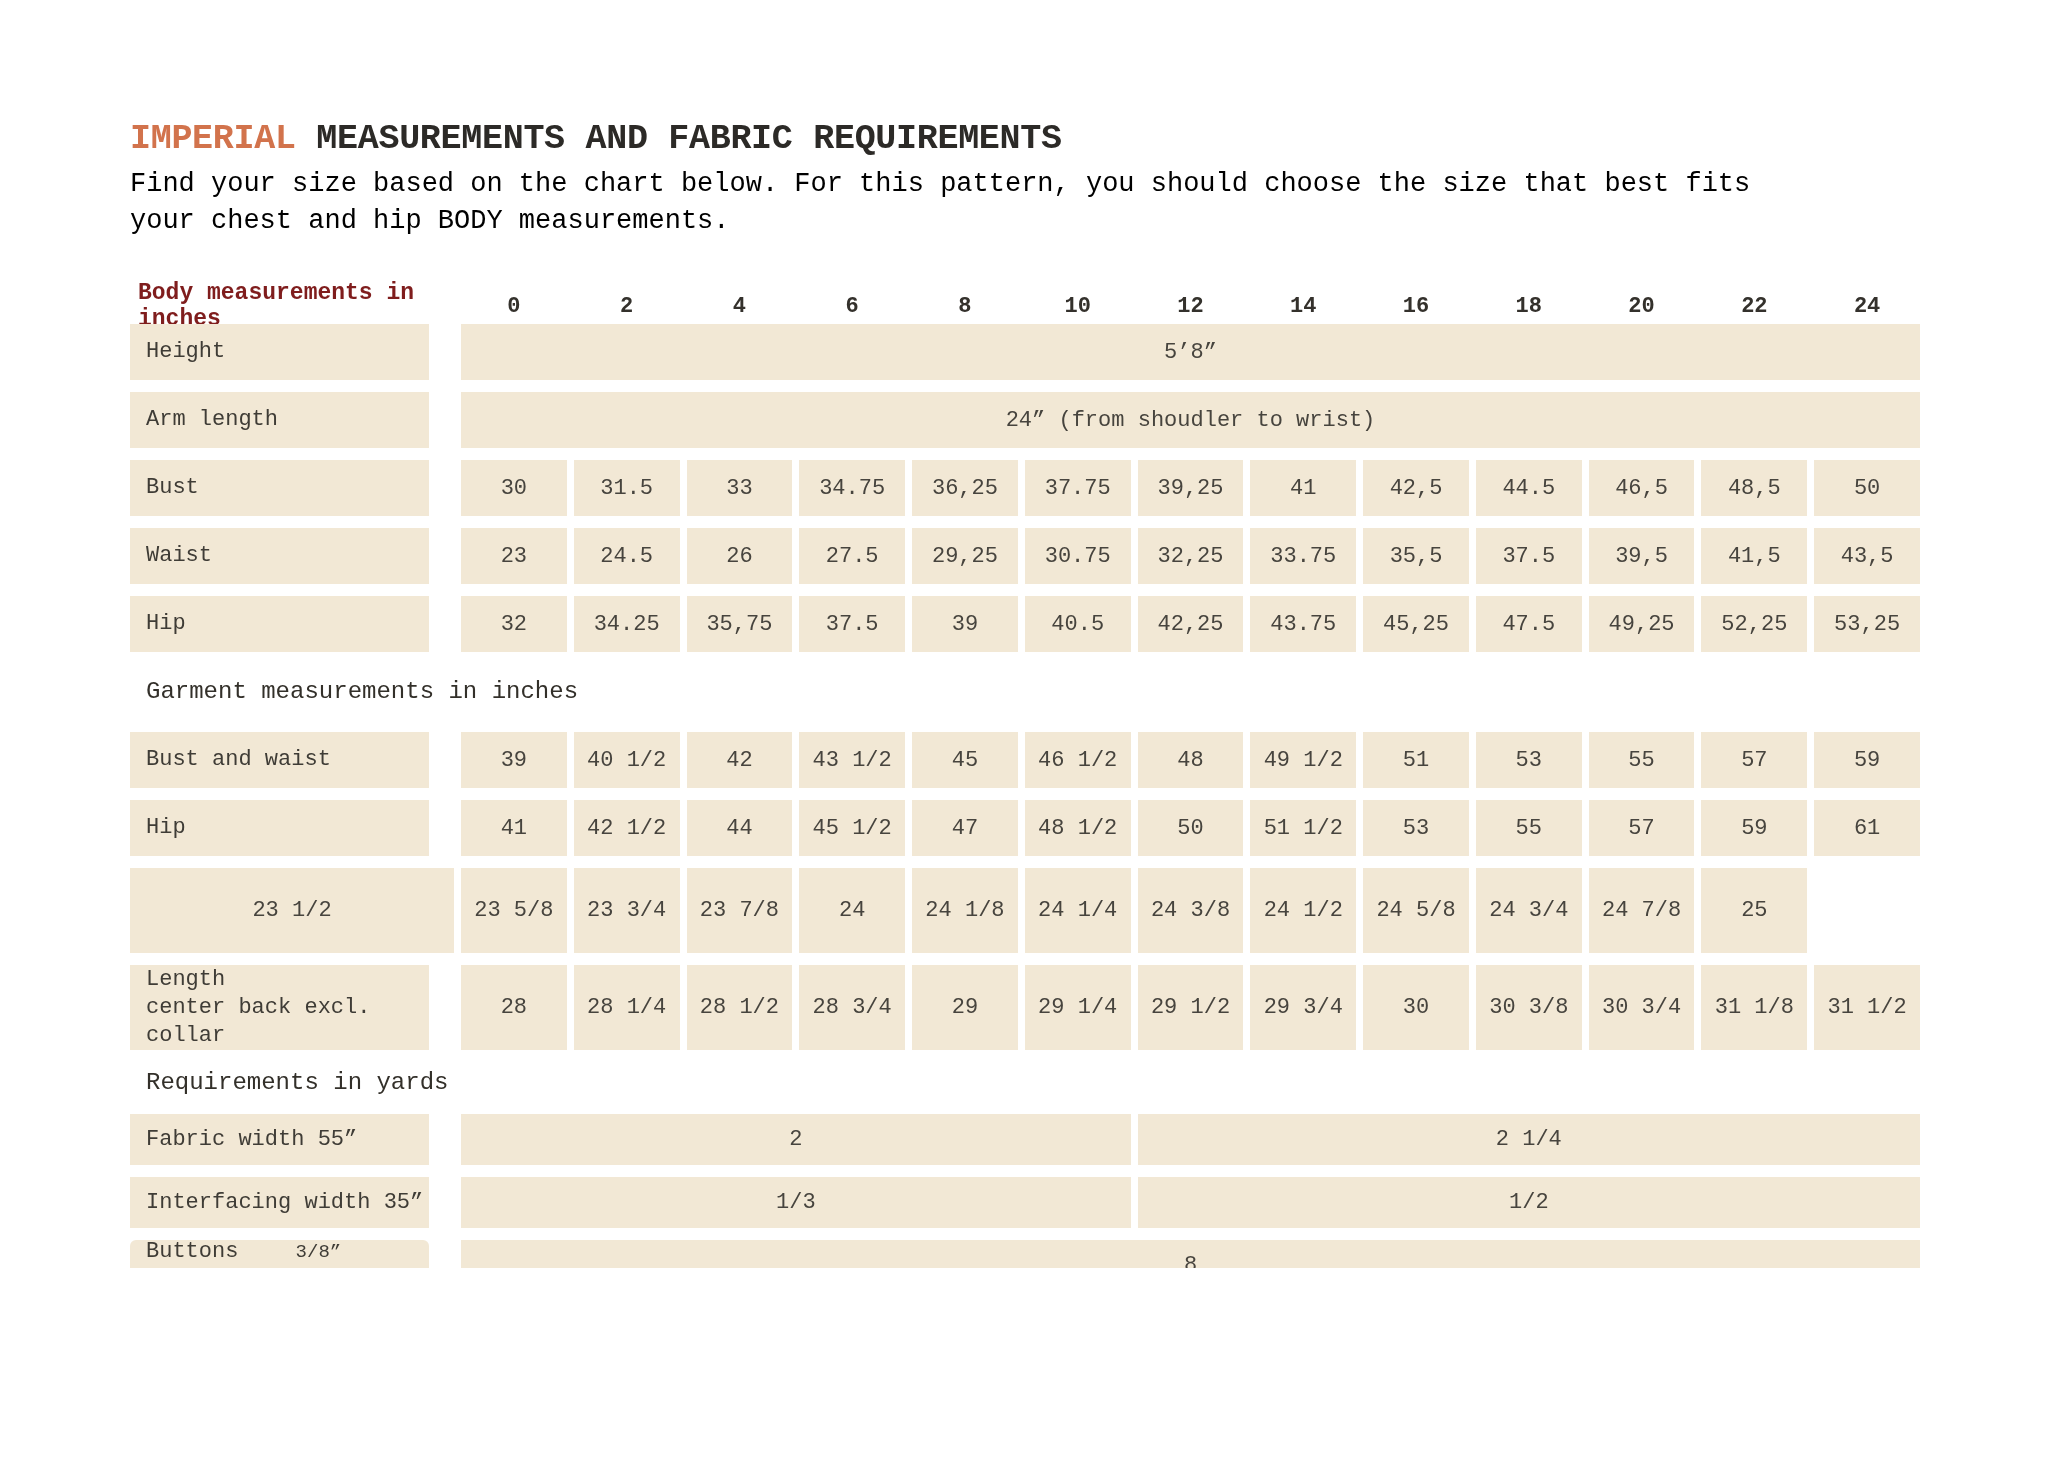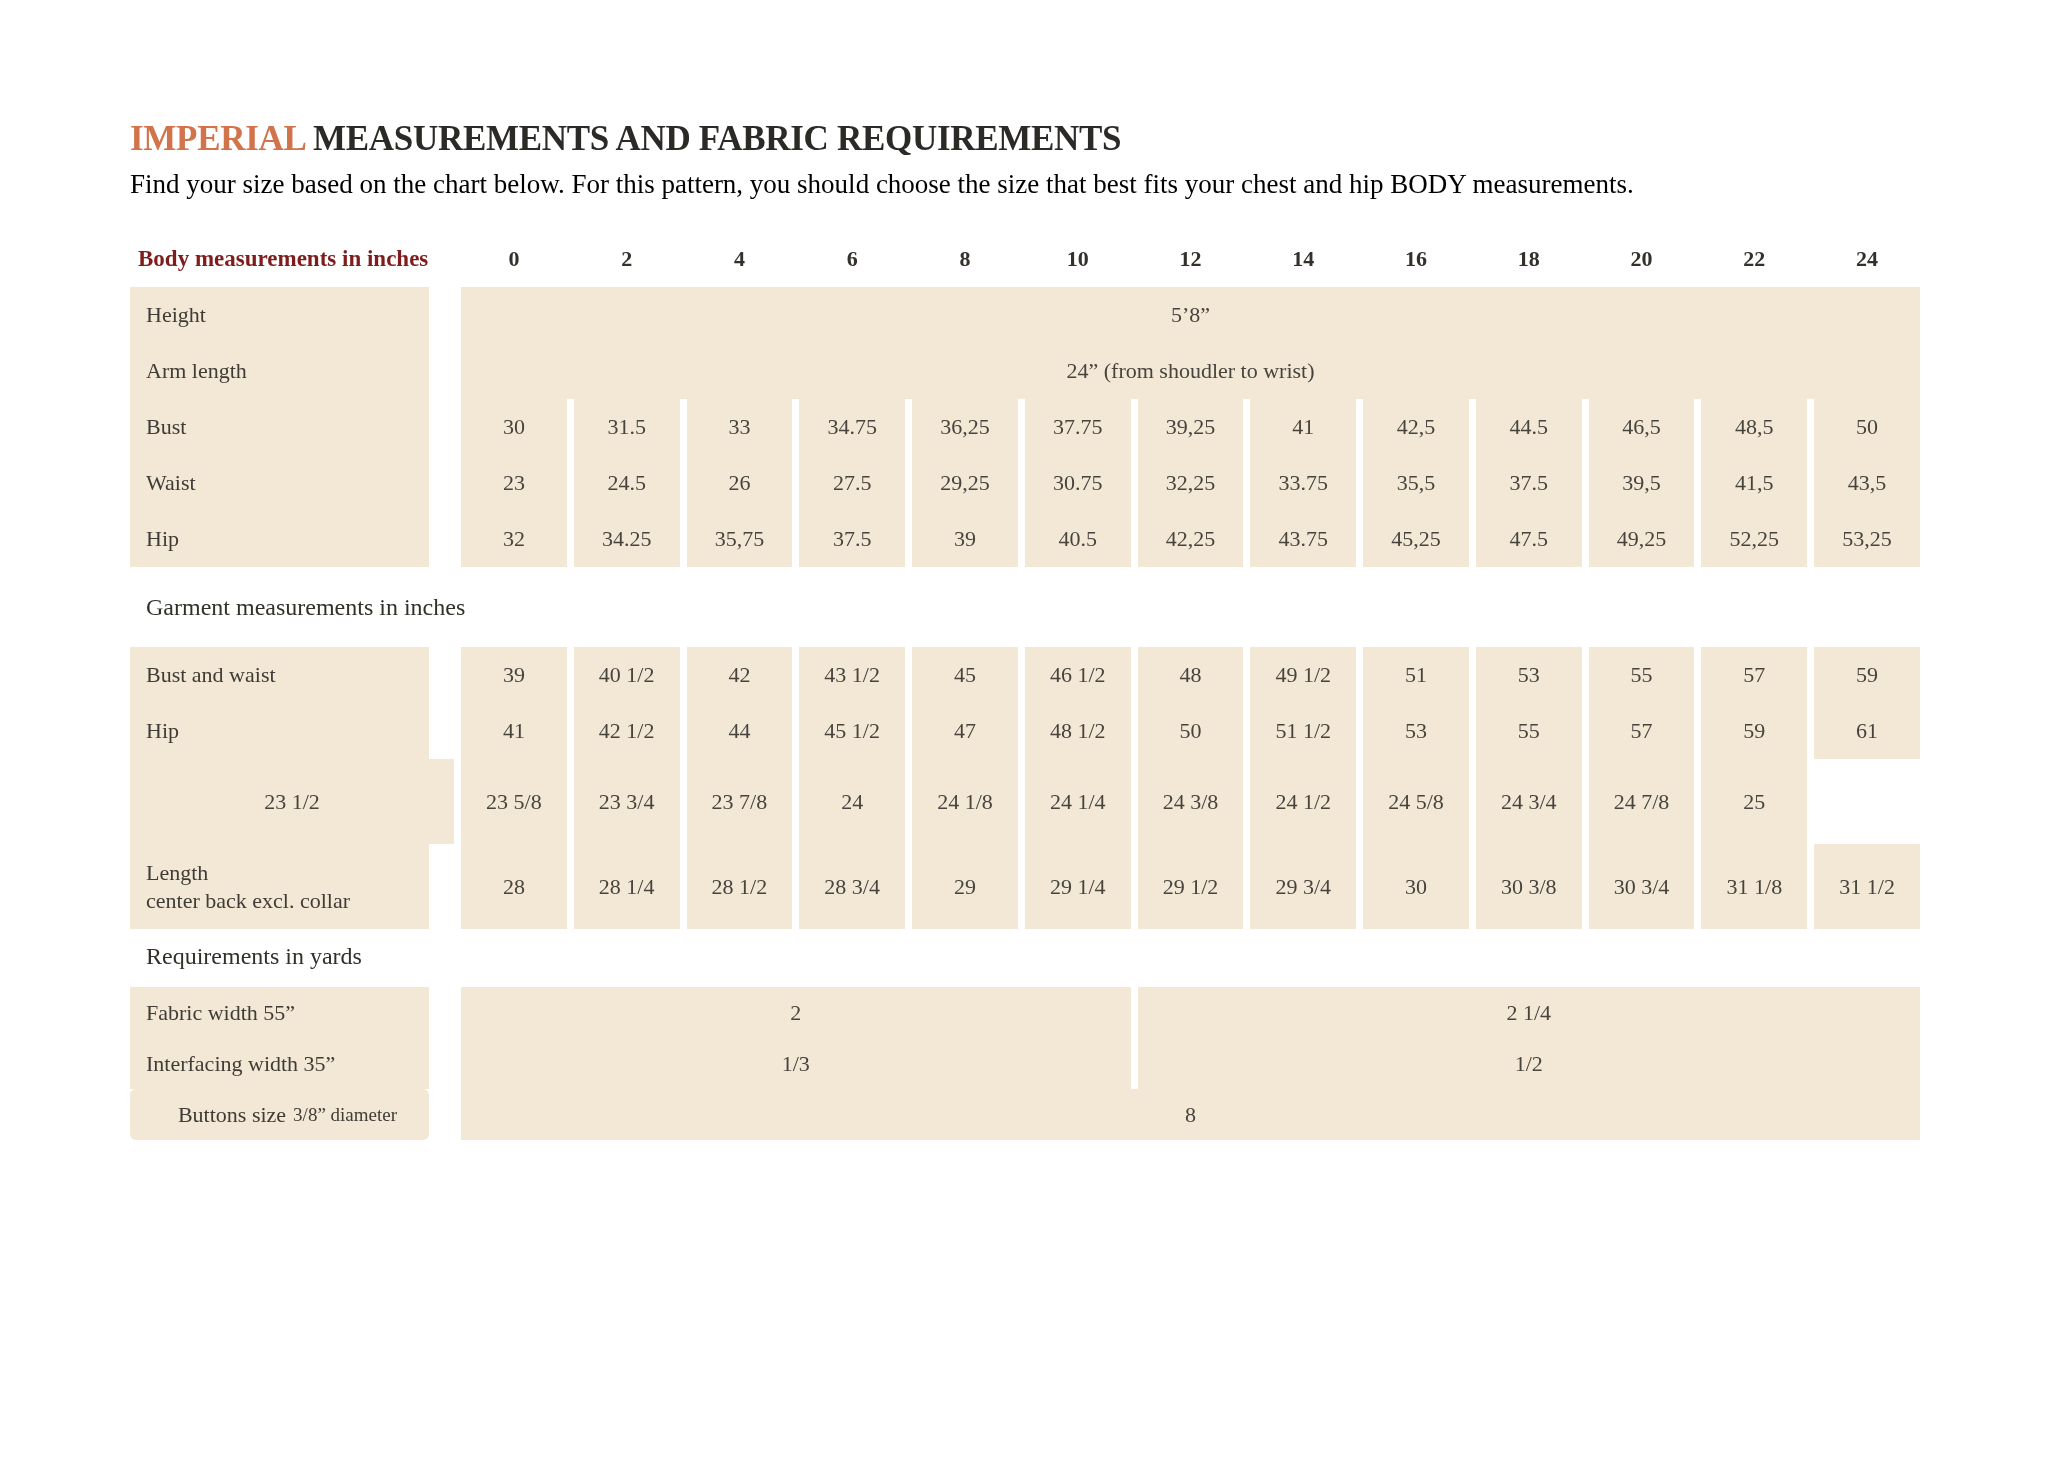--- a/index.html
+++ b/index.html
@@ -1,34 +1,34 @@
 <!DOCTYPE html>
 <html><head>
 <meta charset="utf-8">
 <style>
   html,body{margin:0;padding:0;background:#ffffff;}
   .page{
     position:relative;
     width:2048px;height:1268px;
     background:#ffffff;
-    font-family:Liberation Serif, serif;
+    font-family:Liberation Mono, monospace;
     color:#3b3934;
     overflow:hidden;
   }
   .content{position:absolute;left:130px;top:118px;width:1790px;}
   .title{font-size:35px;font-weight:600;letter-spacing:-0.3px;color:#2c2a27;margin:0;line-height:1.2;}
   .title .accent{color:#d2734c;}
   .subtitle{font-size:27px;line-height:37px;color:#000000;margin:6px 0 0 0;max-width:1700px;font-weight:400;}
 
   .table{margin-top:40px;}
   .trow{
     display:grid;
     grid-template-columns:324px repeat(13,1fr);
     column-gap:7px;
-    margin-bottom:0;
+    margin-bottom:12px;
   }
   .header-row{margin-bottom:12px;height:32px;}
   .h-std .cell,.h-std .label-cell,.h-std .span-cell{height:56px;}
   .h-tall .cell,.h-tall .label-cell,.h-tall .span-cell{height:85px;}
   .h-req .label-cell,.h-req .span-cell{height:51px;}
 
   .label-cell{
     background:#f2e8d5;
     margin-right:25px;
     display:flex;flex-direction:column;justify-content:center;

